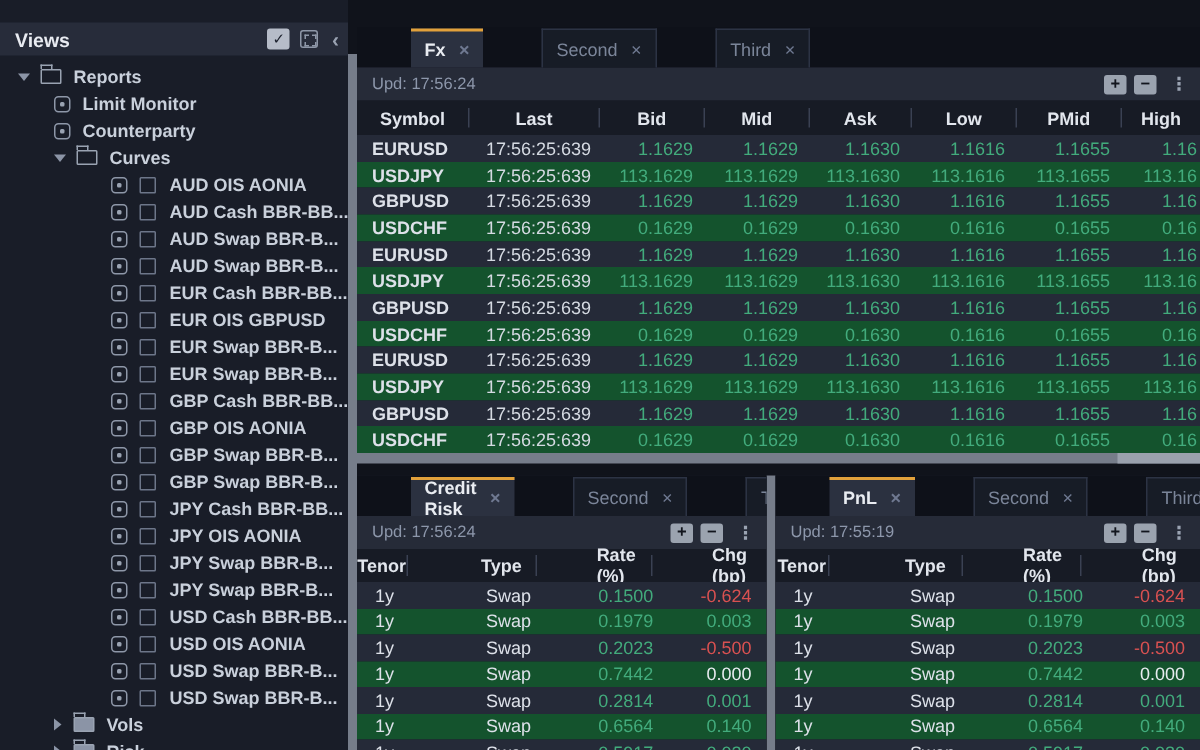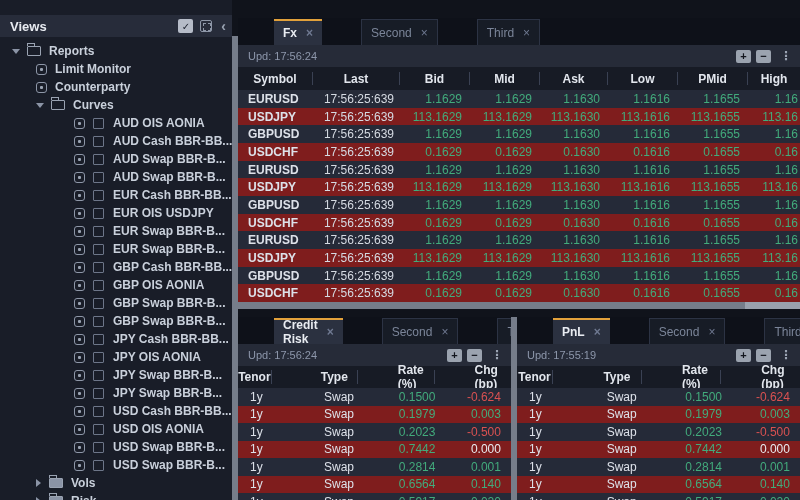--- a/index.html
+++ b/index.html
@@ -64,21 +64,21 @@
   .thead .hcell{display:flex;align-items:center;justify-content:center;height:60%;border-right:1px solid #3a4153;}
   .thead .hcell:last-child{border-right:none;}
 
   .tbody{display:flex;flex-direction:column;}
   .fx-panel .tbody{height:212px;}
   .credit-panel .tbody,.pnl-panel .tbody{height:112px;}
   .trow{display:flex;align-items:center;font-size:12px;}
   .fx-panel .trow{flex:1 0 auto;height:17.66px;}
   .credit-panel .trow,.pnl-panel .trow{flex:none;height:17.5px;}
   .trow.odd{background:#252a38;}
-  .trow.even{background:#7f1d1d;}
+  .trow.even{background:#14532d;}
   .cell{overflow:hidden;white-space:nowrap;}
 
   
   .fx-c0{width:75px}.fx-c1{width:87px}.fx-c2{width:70px}.fx-c3{width:70px}
   .fx-c4{width:68px}.fx-c5{width:70px}.fx-c6{width:70px}.fx-c7{width:52px}
   .tbody .fx-c0{padding-left:10px;color:#dde1e9;font-weight:700;}
   .tbody .fx-c1{text-align:right;padding-right:6px;color:#d5dae2;}
   .tbody .fx-c2,.tbody .fx-c3,.tbody .fx-c4,.tbody .fx-c5,.tbody .fx-c6{text-align:right;padding-right:8px;}
   .tbody .fx-c7{text-align:right;padding-right:2px;}
 
@@ -138,21 +138,21 @@
         <span class="tree-label">AUD Swap BBR-B...</span>
       </div>
       <div class="tree-row lvl2">
         <span class="view-ic"></span>
         <span class="chk-ic"></span>
         <span class="tree-label">EUR Cash BBR-BB...</span>
       </div>
       <div class="tree-row lvl2">
         <span class="view-ic"></span>
         <span class="chk-ic"></span>
-        <span class="tree-label">EUR OIS USDJPY</span>
+        <span class="tree-label">EUR OIS GBPUSD</span>
       </div>
       <div class="tree-row lvl2">
         <span class="view-ic"></span>
         <span class="chk-ic"></span>
         <span class="tree-label">EUR Swap BBR-B...</span>
       </div>
       <div class="tree-row lvl2">
         <span class="view-ic"></span>
         <span class="chk-ic"></span>
         <span class="tree-label">EUR Swap BBR-B...</span>

